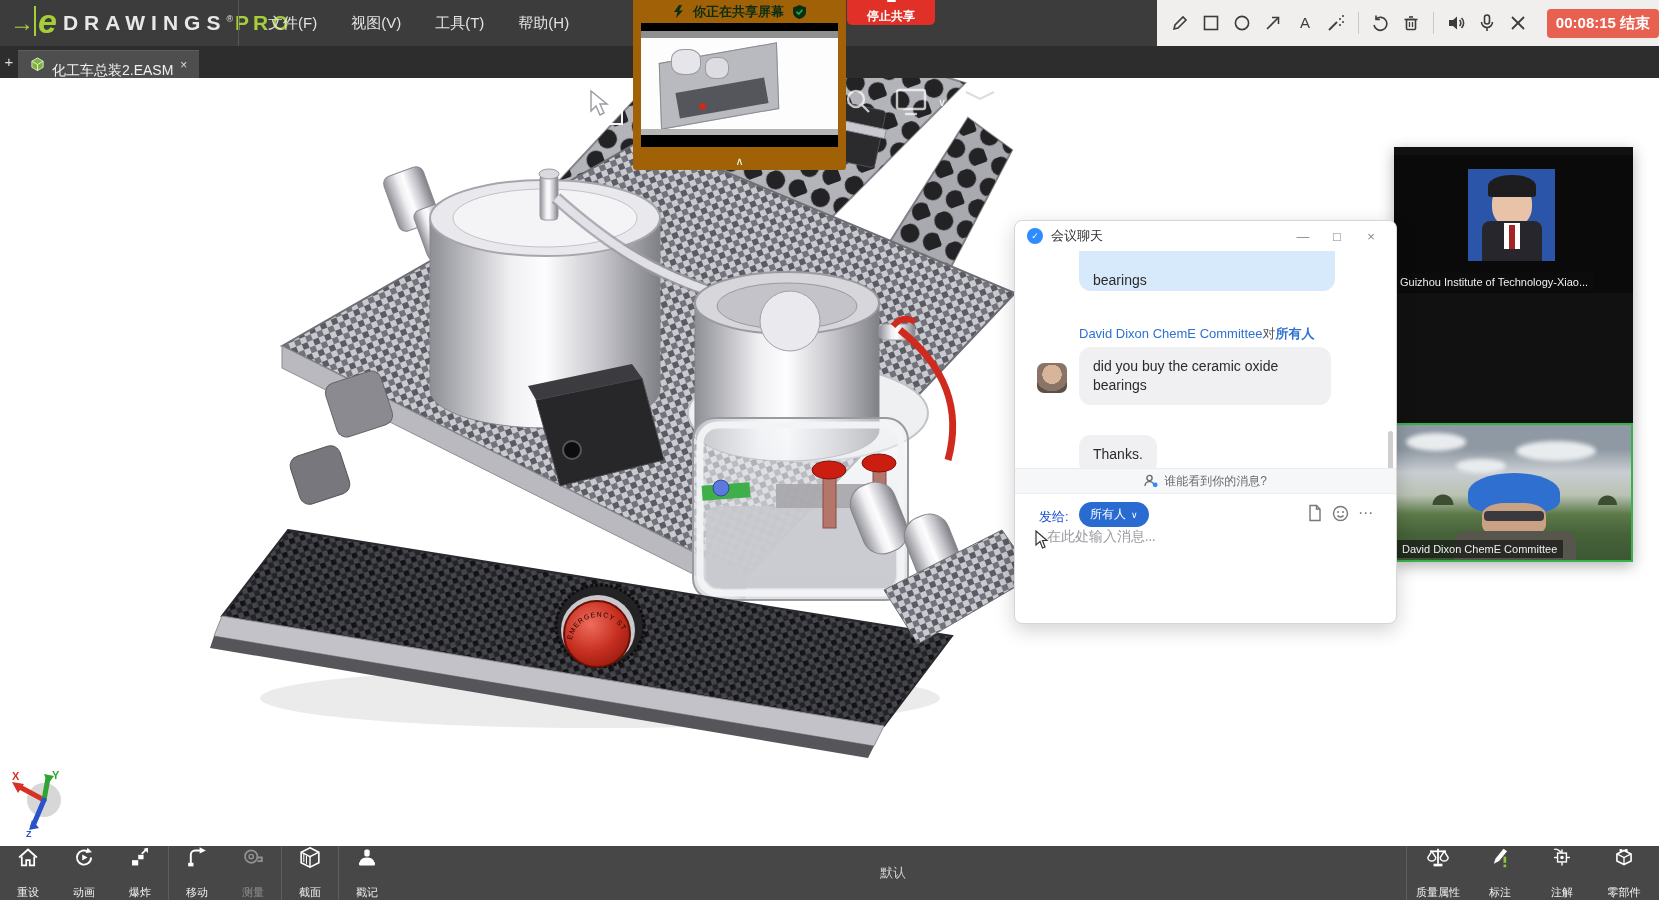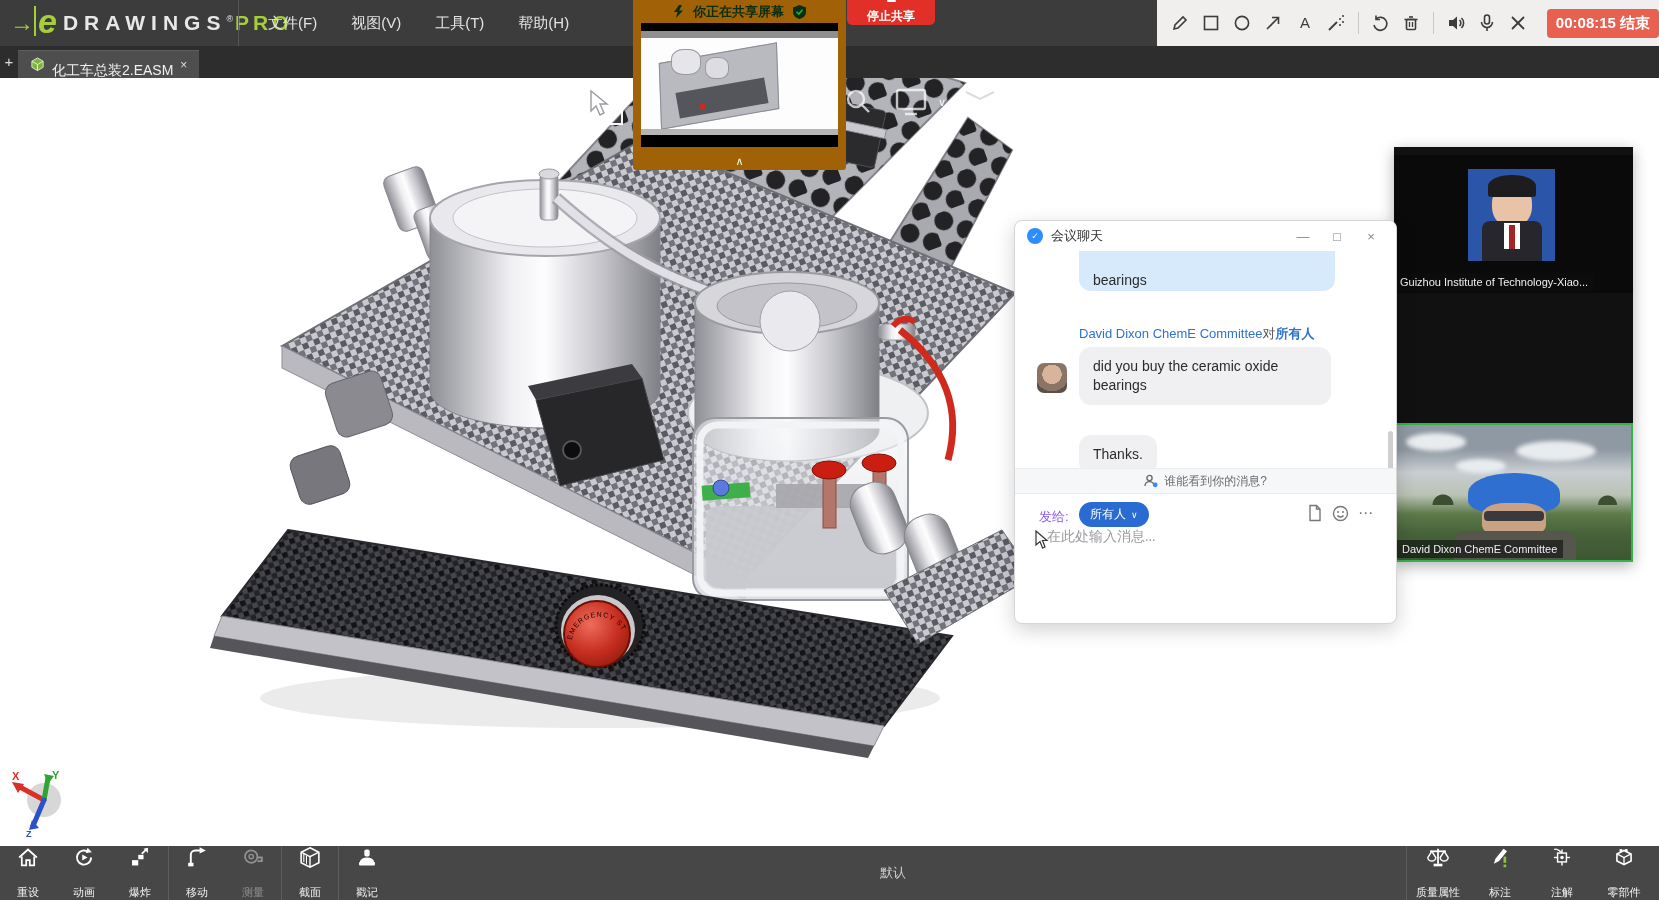--- a/index.html
+++ b/index.html
@@ -67,21 +67,21 @@
   .sender-name { color:#2d72d2; }
   .sender-conn { color:#555; }
   .sender-target { color:#2d72d2; font-weight:bold; }
   .avatar { position:absolute; left:22px; top:112px; width:30px; height:30px; border-radius:7px;
             background:radial-gradient(circle at 50% 38%, #d8b49a 0 40%, #8a7466 41% 70%, #5c4f46 71%); }
   .bubble.peer1 { position:absolute; left:64px; top:96px; width:252px; background:#f0f0f2; }
   .bubble.peer2 { position:absolute; left:64px; top:184px; background:#f0f0f2; }
   .privacy-row { position:absolute; left:0; top:247px; width:100%; height:26px; background:#f6f7f9; border-top:1px solid #ececee; border-bottom:1px solid #ececee; display:flex; align-items:center; justify-content:center; gap:6px; }
   .privacy-row span { color:#6b6b70; font-size:12px; }
   .compose { position:absolute; left:0; top:273px; width:100%; height:130px; }
-  .sendto-label { position:absolute; left:24px; top:14px; font-size:13px; color:#8b5cf6;text-align:right; }
+  .sendto-label { position:absolute; left:24px; top:14px; font-size:13px; color:#1d4ed8;text-align:right; }
   .sendto-pill { position:absolute; left:64px; top:8px; height:25px; background:#2a6bd2; border-radius:13px; color:#fff; font-size:12px; display:flex; align-items:center; gap:5px; padding:0 11px; }
   .compose-icons { position:absolute; right:22px; top:10px; display:flex; gap:9px; align-items:center; color:#777; }
   .compose-more { font-size:15px; color:#777; letter-spacing:1px; }
   .chat-input { position:absolute; left:32px; top:35px; width:320px; border:none; outline:none; font-size:14px; color:#8b5cf6; background:transparent; font-family:Liberation Serif, serif;}
   .chat-input::placeholder { color:#9a9aa0; }
   .chat-scroll { position:absolute; right:3px; top:180px; width:5px; height:66px; background:#cfcfd2; border-radius:3px; }
   .input-cursor { position:absolute; left:18px; top:36px; }
 
   
   .videos { position:absolute; left:1394px; top:147px; width:239px; height:415px; background:#111; z-index:30; box-shadow:0 4px 14px rgba(0,0,0,.3); }

